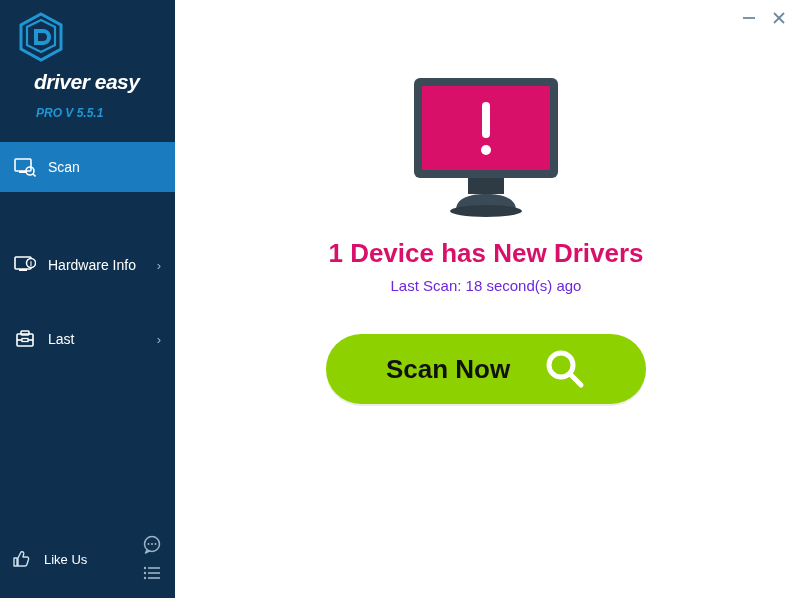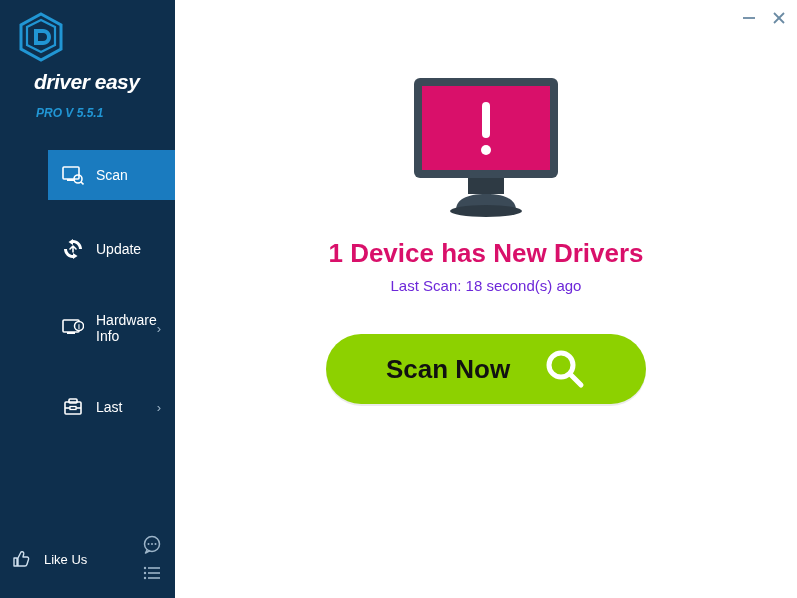--- a/index.html
+++ b/index.html
@@ -1,25 +1,25 @@
 <!DOCTYPE html>
 <html><head>
   <meta charset="utf-8">
   <style>
     * { margin: 0; padding: 0; box-sizing: border-box; }
     body { font-family: Arial, sans-serif; width: 797px; height: 598px; overflow: hidden; }
     .app { display: flex; width: 100%; height: 100%; background: #fff; }
     
     .sidebar { width: 175px; background: #0e2f4d; color: #fff; display: flex; flex-direction: column; }
-    .logo-area { padding: 12px 0 16px 18px; }
+    .logo-area { padding: 12px 0 8px 18px; }
     .logo-svg { width: 46px; height: 52px; }
     .brand { font-style: italic; font-weight: bold; font-size: 21px; color: #fff; margin: 2px 0 0 16px; letter-spacing: -0.5px; }
     .version { font-style: italic; font-weight: bold; color: #2196d4; font-size: 12px; margin: 12px 0 14px 18px; }
     
-    .nav { flex: 1; padding-left: 48px; }
+    .nav { flex: 1; }
     .nav-item { display: flex; align-items: center; padding: 14px 10px 14px 14px; cursor: pointer; font-size: 14px; }
     .nav-item.active { background: #1a7bbf; }
     .nav-icon { width: 22px; height: 22px; margin-right: 12px; display: inline-flex; align-items: center; justify-content: center; }
     .nav-label { flex: 1; }
     .chevron { font-size: 13px; color: #9db5c9; margin-right: 4px; }
     .nav-spacer { height: 24px; }
     
     .bottom-row { display: flex; align-items: center; padding: 10px 12px 14px 12px; gap: 8px; }
     .like-us { display: flex; align-items: center; gap: 14px; font-size: 13px; cursor: pointer; flex: 1; }
     .bottom-icons-col { display: flex; flex-direction: column; gap: 6px; align-items: center; }
@@ -56,29 +56,20 @@
           <svg width="22" height="22" viewBox="0 0 22 22">
               <rect x="1" y="3" width="16" height="12" rx="1" fill="none" stroke="#fff" stroke-width="1.6"></rect>
               <rect x="5" y="15" width="8" height="2" fill="#fff"></rect>
               <circle cx="16" cy="15" r="4" fill="none" stroke="#fff" stroke-width="1.6"></circle>
               <line x1="19" y1="18" x2="21.5" y2="20.5" stroke="#fff" stroke-width="1.6"></line>
             </svg>
         </span>
         <span class="nav-label">Scan</span>
       </div>
       <div class="nav-spacer"></div>
-      <div class="nav-item">
-        <span class="nav-icon">
-          <svg width="22" height="22" viewBox="0 0 22 22">
-              <path d="M11 2 L11 2 C15.9 2 20 6.1 20 11 L17 11 C17 7.7 14.3 5 11 5 L11 7 L6.5 4 L11 1 Z M11 20 C6.1 20 2 15.9 2 11 L5 11 C5 14.3 7.7 17 11 17 L11 15 L15.5 18 L11 21 Z" fill="#fff"></path>
-              <path d="M11 8 L11 14 M8 11 L11 8 L14 11" fill="none" stroke="#fff" stroke-width="1.6" stroke-linecap="round" stroke-linejoin="round"></path>
-            </svg>
-        </span>
-        <span class="nav-label">Update</span>
-      </div>
       <div class="nav-spacer"></div>
       <div class="nav-item">
         <span class="nav-icon">
           <svg width="22" height="22" viewBox="0 0 22 22">
               <rect x="1" y="3" width="16" height="12" rx="1" fill="none" stroke="#fff" stroke-width="1.6"></rect>
               <rect x="5" y="15" width="8" height="2" fill="#fff"></rect>
               <circle cx="17" cy="9" r="4.5" fill="#0e2f4d" stroke="#fff" stroke-width="1.5"></circle>
               <text x="17" y="12" font-size="7" fill="#fff" text-anchor="middle" font-weight="bold">i</text>
             </svg>
         </span>

